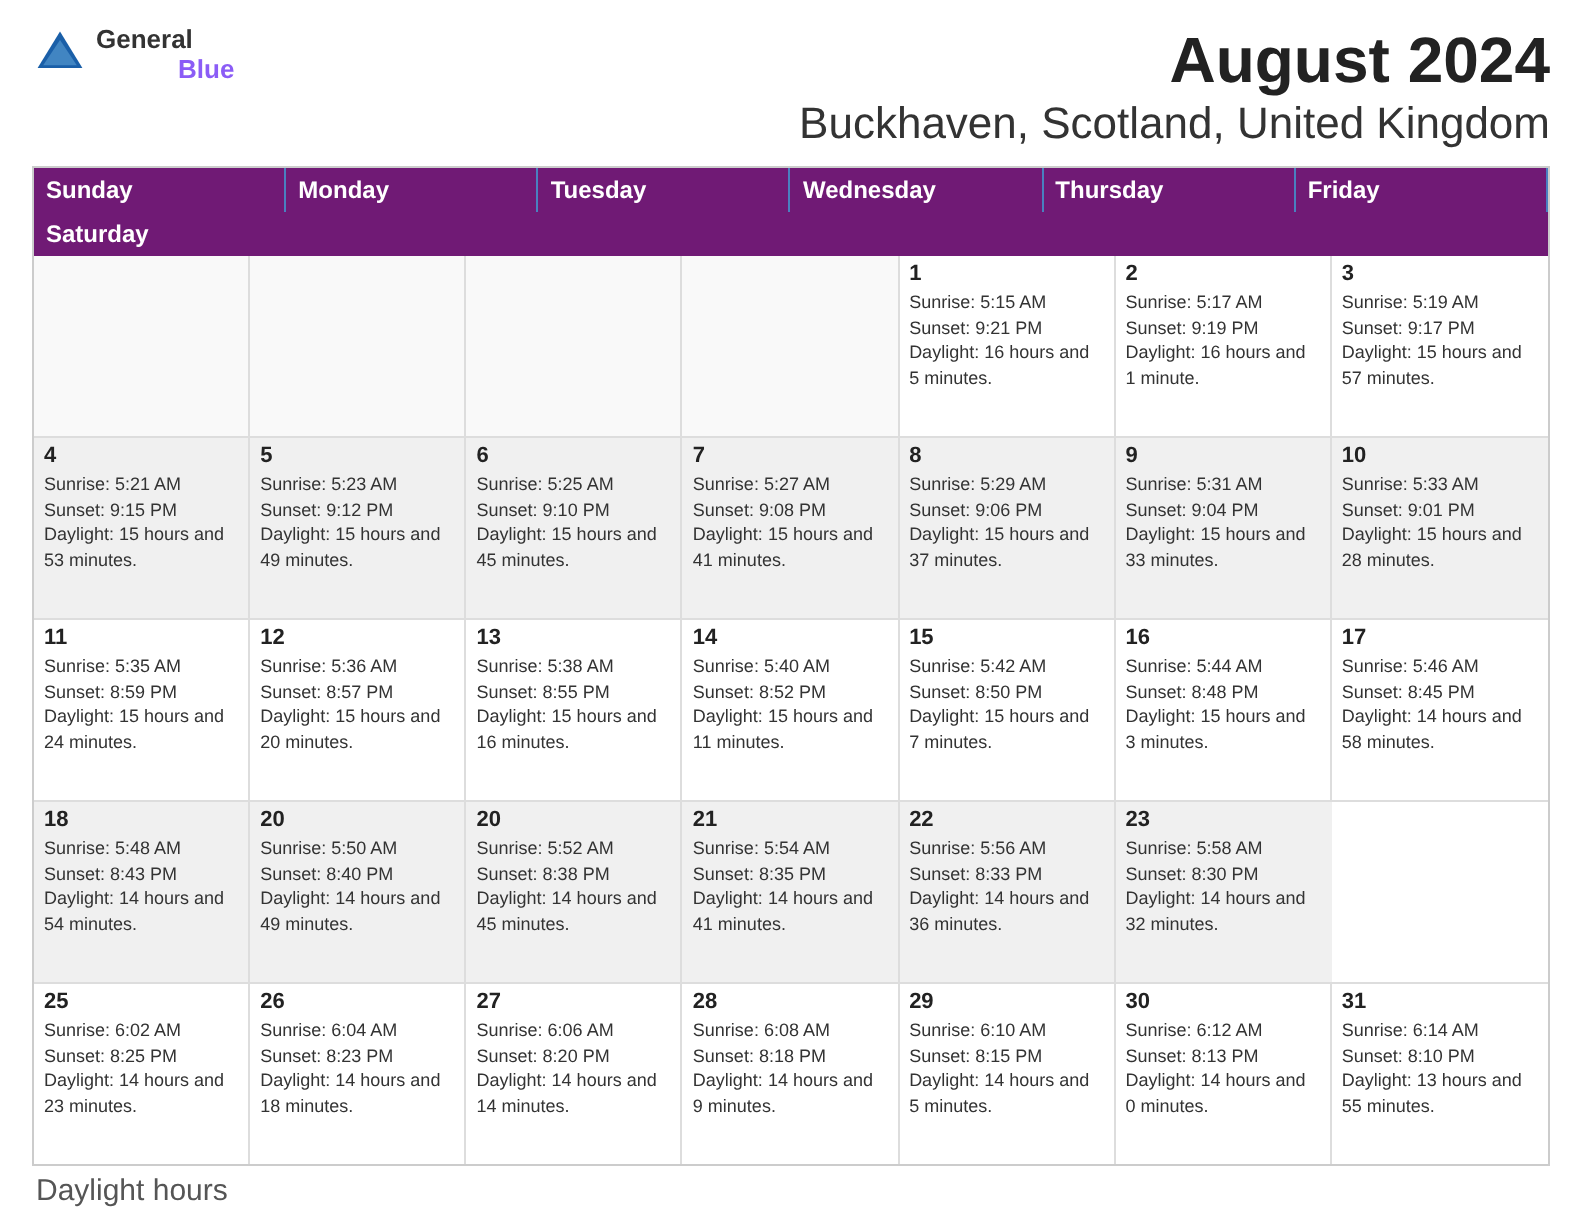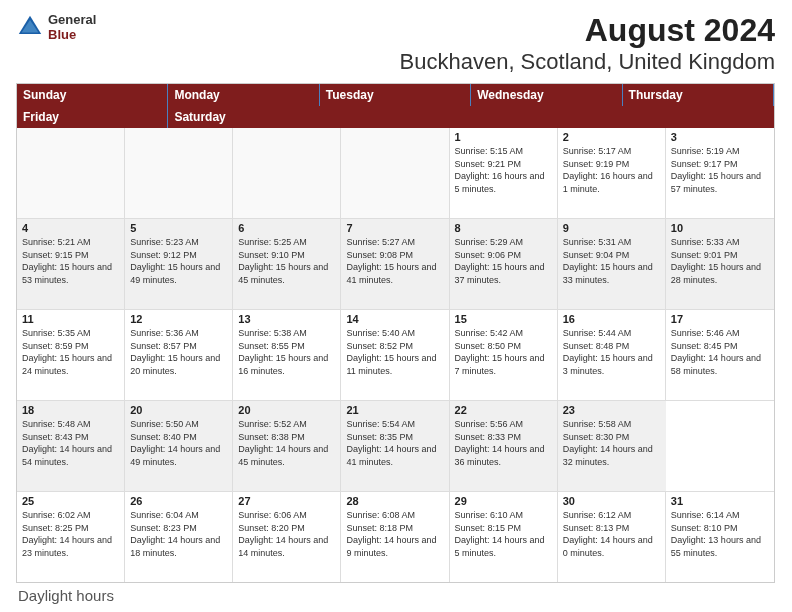--- a/index.html
+++ b/index.html
@@ -28,21 +28,21 @@
       align-items: center;
       gap: 4px;
     }
     .logo-text {
       display: flex;
       flex-direction: column;
       font-size: 13px;
       font-weight: bold;
     }
     .logo-general { color: #333; }
-    .logo-blue { color: #7f1d1d; }
+    .logo-blue { color: #8b5cf6; margin-left: 41px; }
     .logo-icon {
       width: 28px;
       height: 28px;
     }
     .title-block {
       text-align: right;
     }
     .title-block h1 {
       font-size: 32px;
       font-weight: bold;
@@ -54,22 +54,22 @@
       color: #333;
     }
     .calendar {
       flex: 1;
       display: flex;
       flex-direction: column;
       border: 1px solid #ccc;
     }
     .cal-header-row {
       display: grid;
-      grid-template-columns: repeat(5, 1fr);
-      background: #7f1d1d;
+      grid-template-columns: repeat(6, 1fr);
+      background: #701a75;
     }
     .cal-header-cell {
       color: #fff;
       font-size: 12px;
       font-weight: bold;
       padding: 4px 6px;
       border-right: 1px solid #4a80c0;
       text-align: left;
     }
     .cal-header-cell:last-child { border-right: none; }

